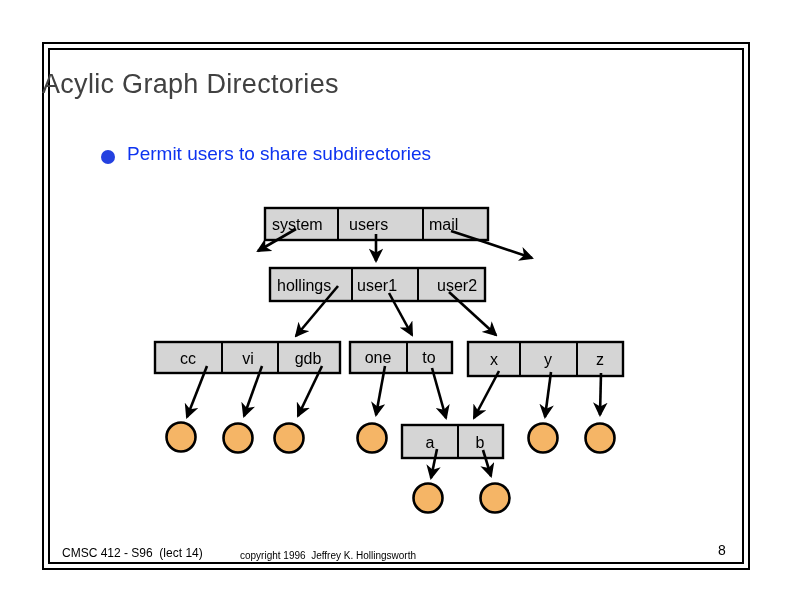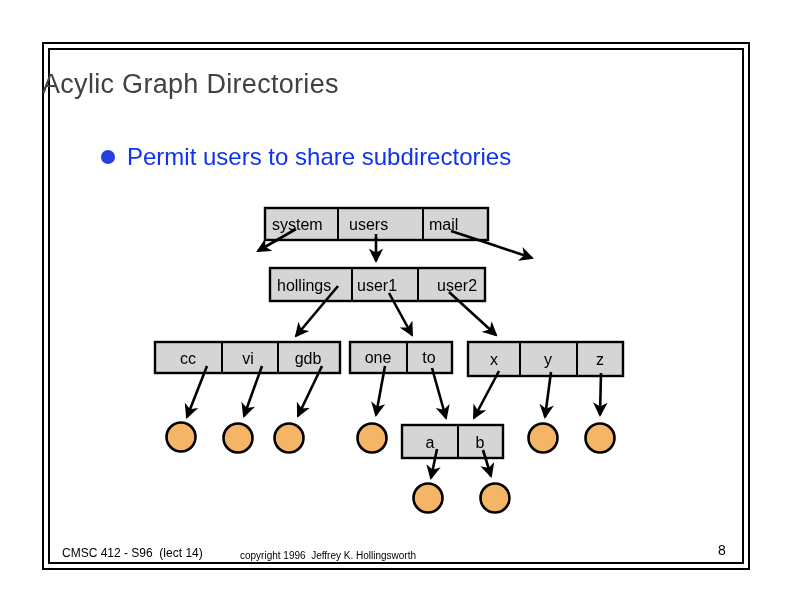--- a/index.html
+++ b/index.html
@@ -29,21 +29,21 @@
     letter-spacing: 0.3px;
   }
   .bullet-dot {
     position: absolute; left: 101px; top: 150px;
     width: 14px; height: 14px;
     border-radius: 50%;
     background: #2441e0;
   }
   .bullet-text {
     position: absolute; left: 127px; top: 143px;
-    font-size: 24px; color: #0d33f0;
+    font-size: 19px; color: #0d33f0;
     white-space: pre;
   }
   .diagram-svg {
     position: absolute; left: 0; top: 0;
   }
   .dirbox { fill: #d5d5d5; stroke: #000; stroke-width: 2.4; }
   .divider { stroke: #000; stroke-width: 2; }
   .boxlabel {
     font-family: "Liberation Sans", sans-serif;
     font-size: 16px; fill: #000;

